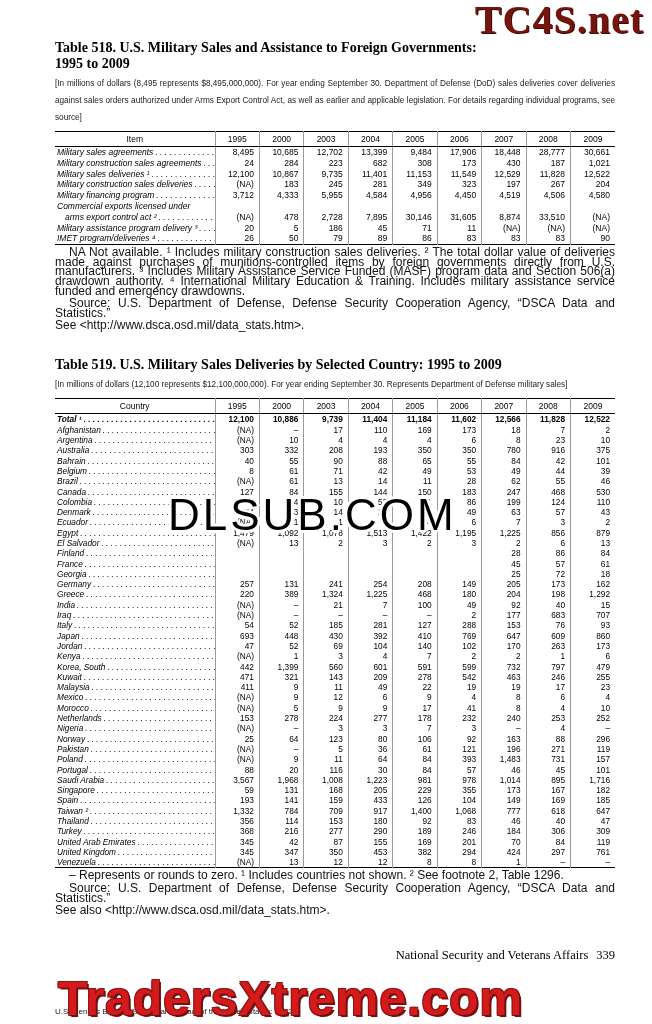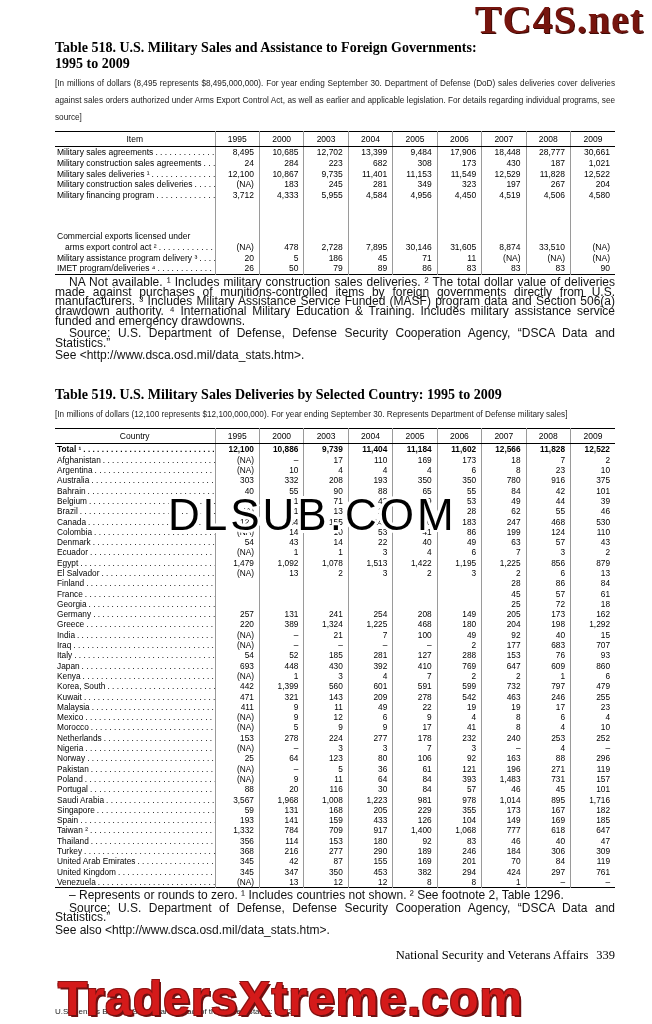--- a/index.html
+++ b/index.html
@@ -19,29 +19,29 @@
 
   table.stat-table { border-collapse: collapse; width: 560px; table-layout: fixed; margin-top: 5px;
     border-top: 1.5px solid #000; border-bottom: 1.5px solid #000; }
   col.c-label { width: 160px; }
   .stat-table thead th { font-weight: normal; font-size: 8.5px; padding: 2px 0; 
     border-bottom: 1px solid #000; color: #000; }
   .stat-table th + th, .stat-table td + td { border-left: 1px solid #9a9a9a; }
   .stat-table td { vertical-align: bottom; padding: 0; overflow: hidden; color: #000; }
   .t518 tbody td { font-size: 8.5px; line-height: 10.8px; }
   .t519 tbody td { font-size: 8.3px; line-height: 10.3px; }
-  td.lbl { padding-left: 2px; }
+  td.lbl { padding-left: 2px; font-style: italic; }
   td.val { text-align: right; padding-right: 5px; white-space: nowrap; }
   tr.bold td { font-weight: bold; }
   .lblrow { display: flex; align-items: baseline; }
   .lblrow .txt { white-space: nowrap; }
   .lblrow .dots { flex: 1 1 auto; overflow: hidden; white-space: nowrap; margin-left: 2px; }
   .lblrow .dots::before { content: " . . . . . . . . . . . . . . . . . . . . . . . . . . . . . . . . . . . . . . . . . . . . . . . ."; }
   .lblrow.indent { padding-left: 8px; }
-  .l1 { white-space: nowrap; margin-top: 30px; }
+  .l1 { white-space: nowrap; }
 
   .notes { font-size: 12px; line-height: 9.6px; margin: 3px 0 0 0; text-align: justify; color: #111; }
   .notes.ind { text-indent: 14px; }
   .gap-519 { margin-top: 26px; }
 
   .footer-right { position: absolute; top: 948px; right: 37px; font-family: "Liberation Serif", serif; font-size: 12.5px; color: #000; }
   .footer-right .pgnum { margin-left: 8px; }
   .footer-left { position: absolute; top: 967px; left: 55px; font-size: 8px; color: #222; margin-top: 40px; }
 
   .wm { position: absolute; z-index: 6; pointer-events: none; }
@@ -651,20 +651,37 @@
             <td class="val">392</td>
             <td class="val">410</td>
             <td class="val">769</td>
             <td class="val">647</td>
             <td class="val">609</td>
             <td class="val">860</td>
           </tr>
           <tr>
             <td class="lbl">
               <div class="lblrow">
+                <span class="txt">Jordan</span>
+                <span class="dots"></span>
+              </div>
+            </td>
+            <td class="val">47</td>
+            <td class="val">52</td>
+            <td class="val">69</td>
+            <td class="val">104</td>
+            <td class="val">140</td>
+            <td class="val">102</td>
+            <td class="val">170</td>
+            <td class="val">263</td>
+            <td class="val">173</td>
+          </tr>
+          <tr>
+            <td class="lbl">
+              <div class="lblrow">
                 <span class="txt">Kenya</span>
                 <span class="dots"></span>
               </div>
             </td>
             <td class="val">(NA)</td>
             <td class="val">1</td>
             <td class="val">3</td>
             <td class="val">4</td>
             <td class="val">7</td>
             <td class="val">2</td>

